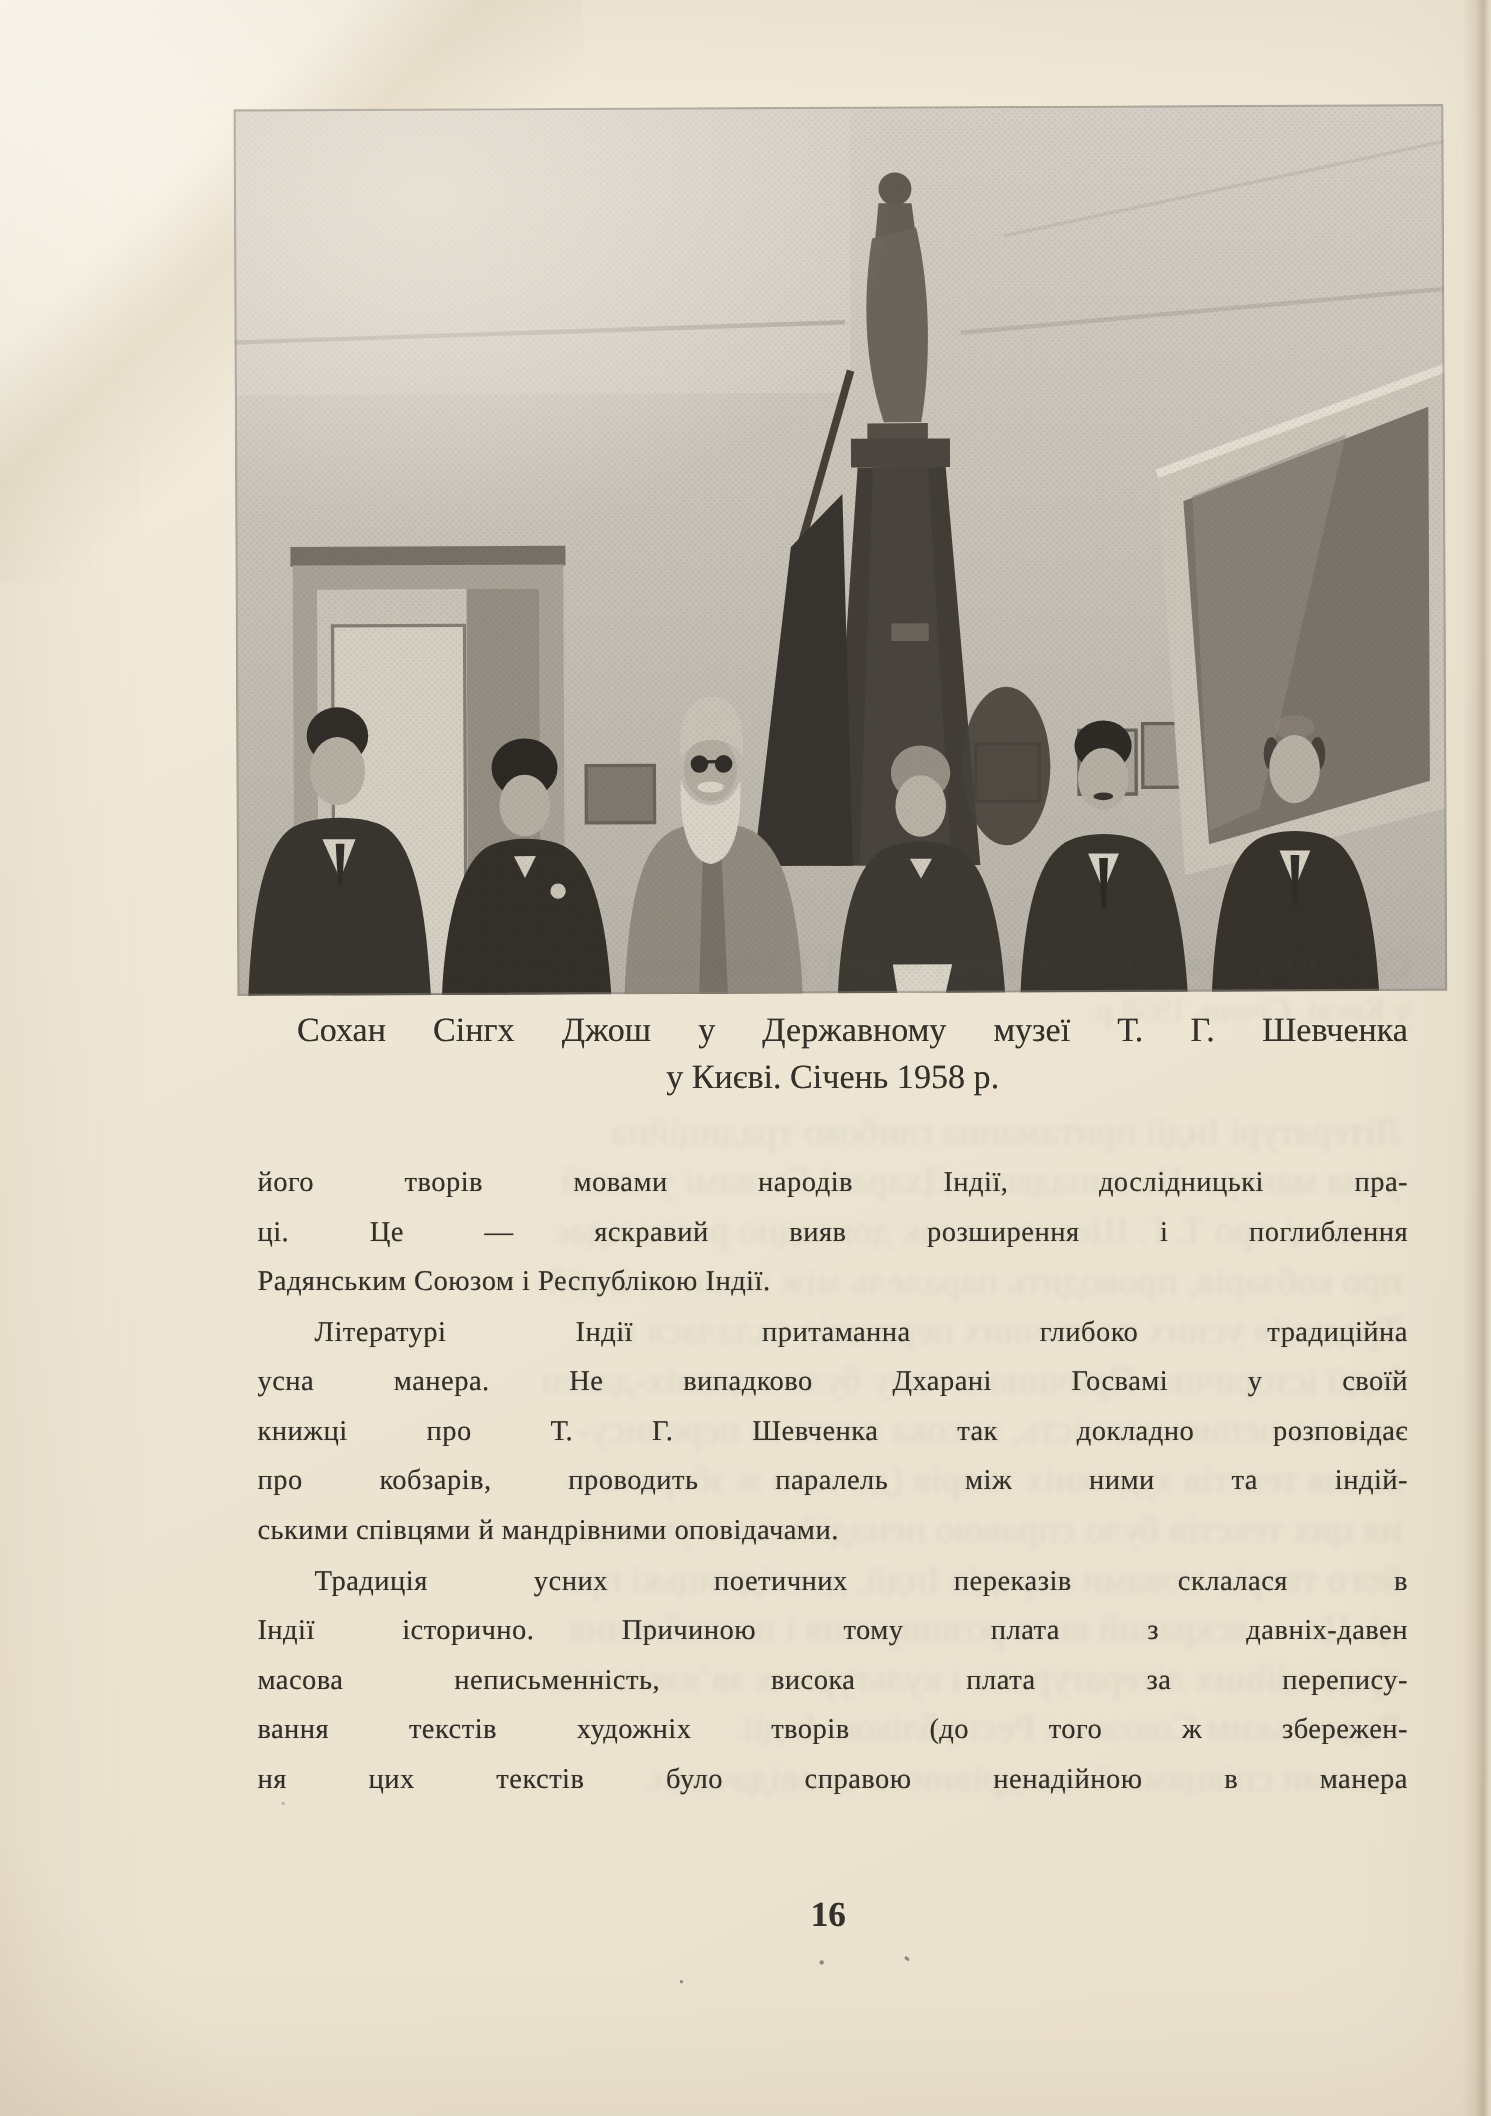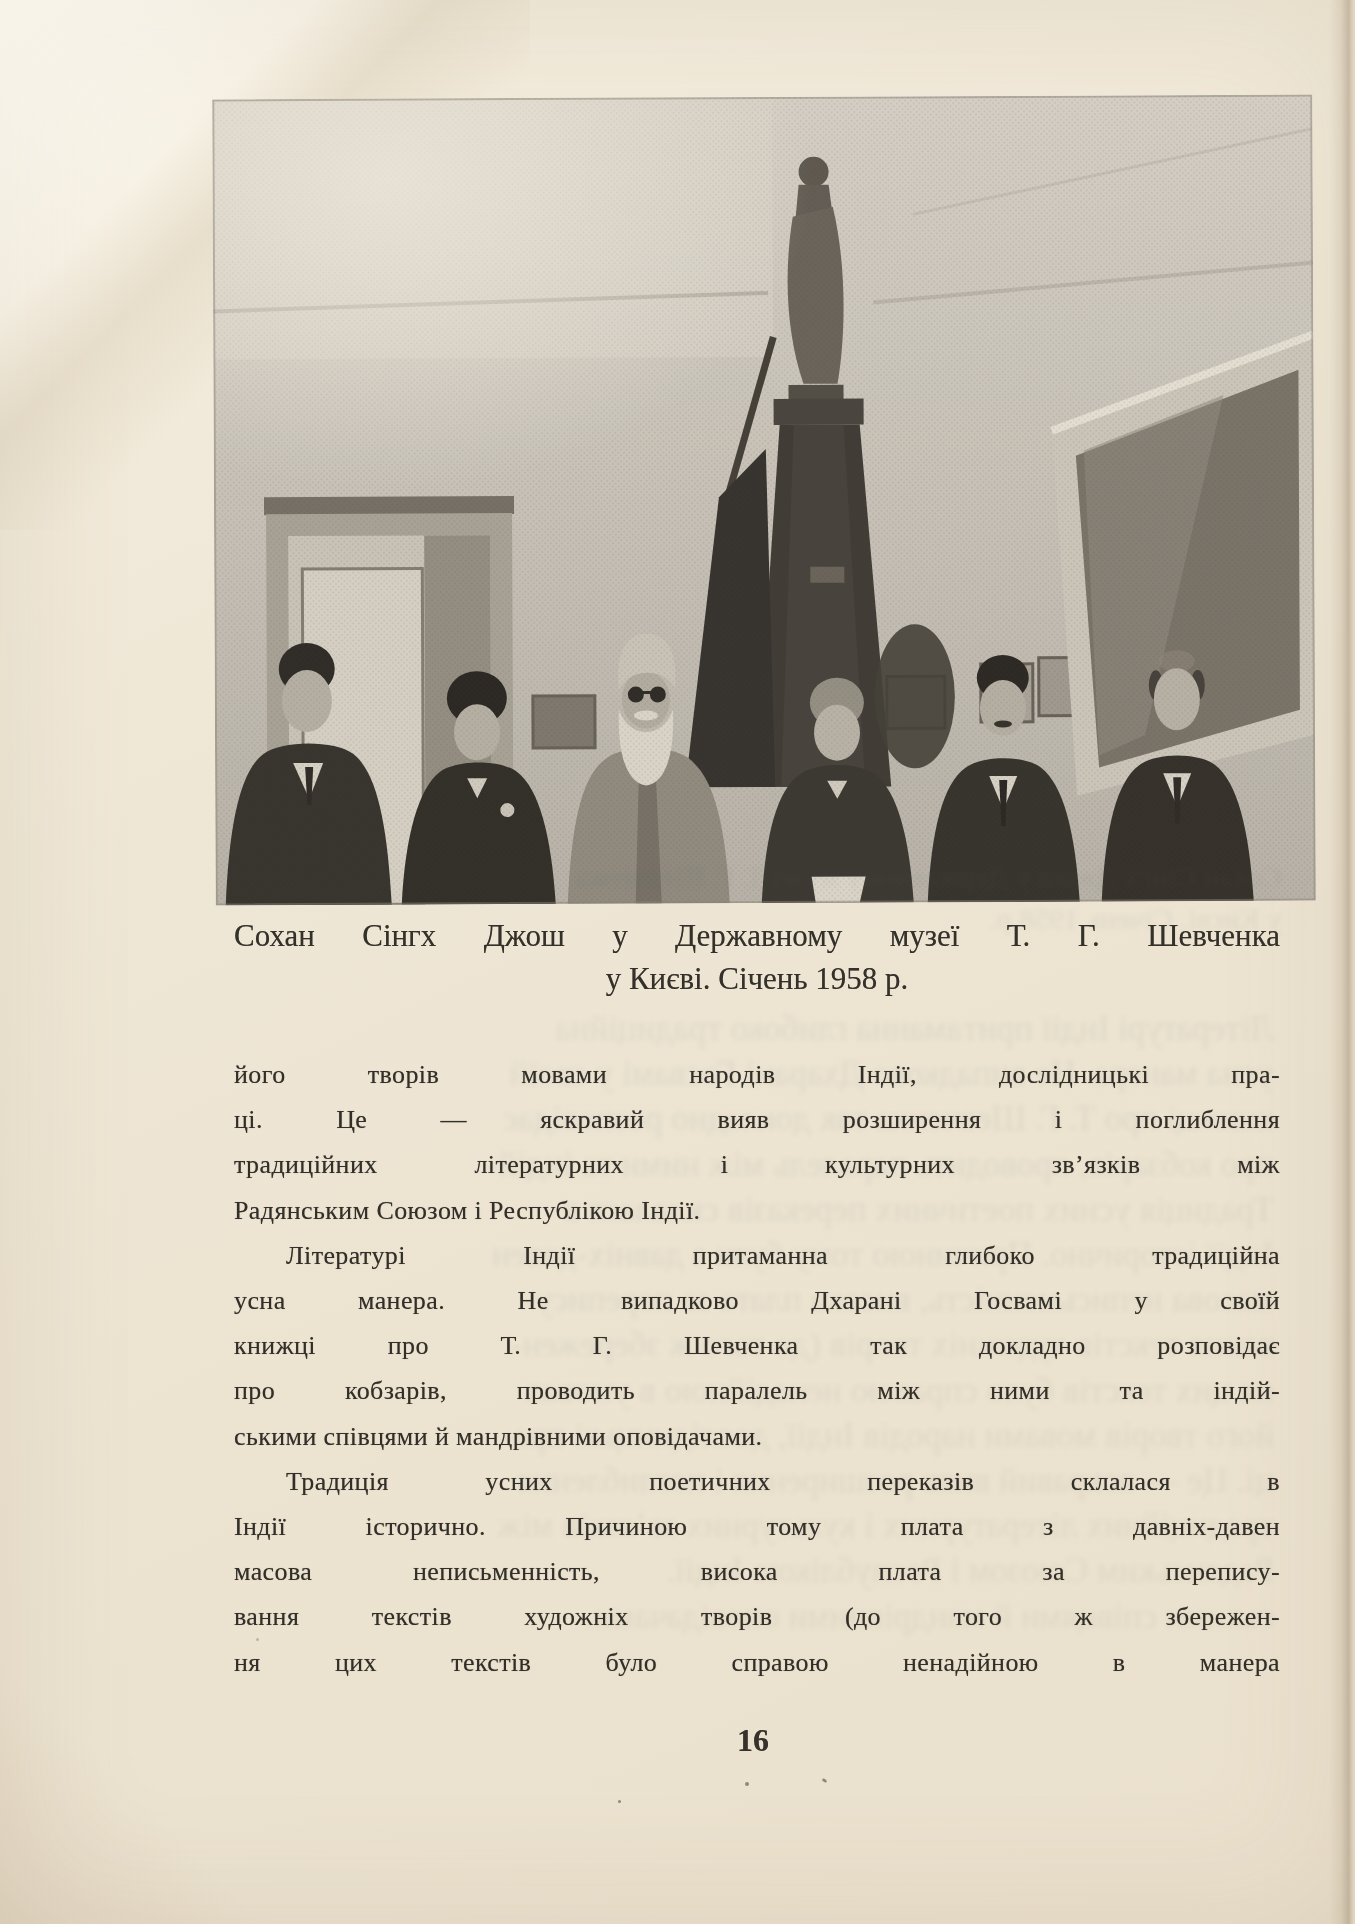--- a/index.html
+++ b/index.html
@@ -47,21 +47,21 @@
   }
   .ghost-caption{left:236px;top:856px;width:1046px;font-size:30px;line-height:42px;}
   .ghost-body{left:228px;top:1006px;width:1046px;font-size:35px;line-height:45.2px;}
 
   
   .caption{
     position:absolute;left:234px;top:914px;width:1046px;
     color:#34312b;font-size:31px;line-height:43px;
     text-shadow:0 0 .6px rgba(52,49,43,.55);
   }
-  .caption .c1{text-align:justify;text-align-last:justify;}
+  .caption .c1{text-align:justify;text-align-last:justify;margin-left:36px;}
   .caption .c2{text-align:center;}
 
   
   .bodytext{
     position:absolute;left:234px;top:1052px;width:1046px;
     color:#322f29;font-size:26px;line-height:45.2px;
     letter-spacing:.4px;
     text-shadow:0 0 .7px rgba(50,47,41,.5);
   }
   .bl{text-align:justify;text-align-last:justify;white-space:normal;}
@@ -223,21 +223,20 @@
   </div>
 
   <div class="caption">
     <div class="c1">Сохан Сінгх Джош у Державному музеї Т. Г. Шевченка</div>
     <div class="c2">у Києві. Січень 1958 р.</div>
   </div>
 
   <div class="bodytext">
     <div class="bl">його творів мовами народів Індії, дослідницькі пра-</div>
     <div class="bl">ці. Це — яскравий вияв розширення і поглиблення</div>
-    <div class="bl">традиційних літературних і культурних зв’язків між</div>
     <div class="bl endp">Радянським Союзом і Республікою Індії.</div>
 
     <div class="bl indent">Літературі Індії притаманна глибоко традиційна</div>
     <div class="bl">усна манера. Не випадково Дхарані Госвамі у своїй</div>
     <div class="bl">книжці про Т. Г. Шевченка так докладно розповідає</div>
     <div class="bl">про кобзарів, проводить паралель між ними та індій-</div>
     <div class="bl endp">ськими співцями й мандрівними оповідачами.</div>
 
     <div class="bl indent">Традиція усних поетичних переказів склалася в</div>
     <div class="bl">Індії історично. Причиною тому плата з давніх-давен</div>

